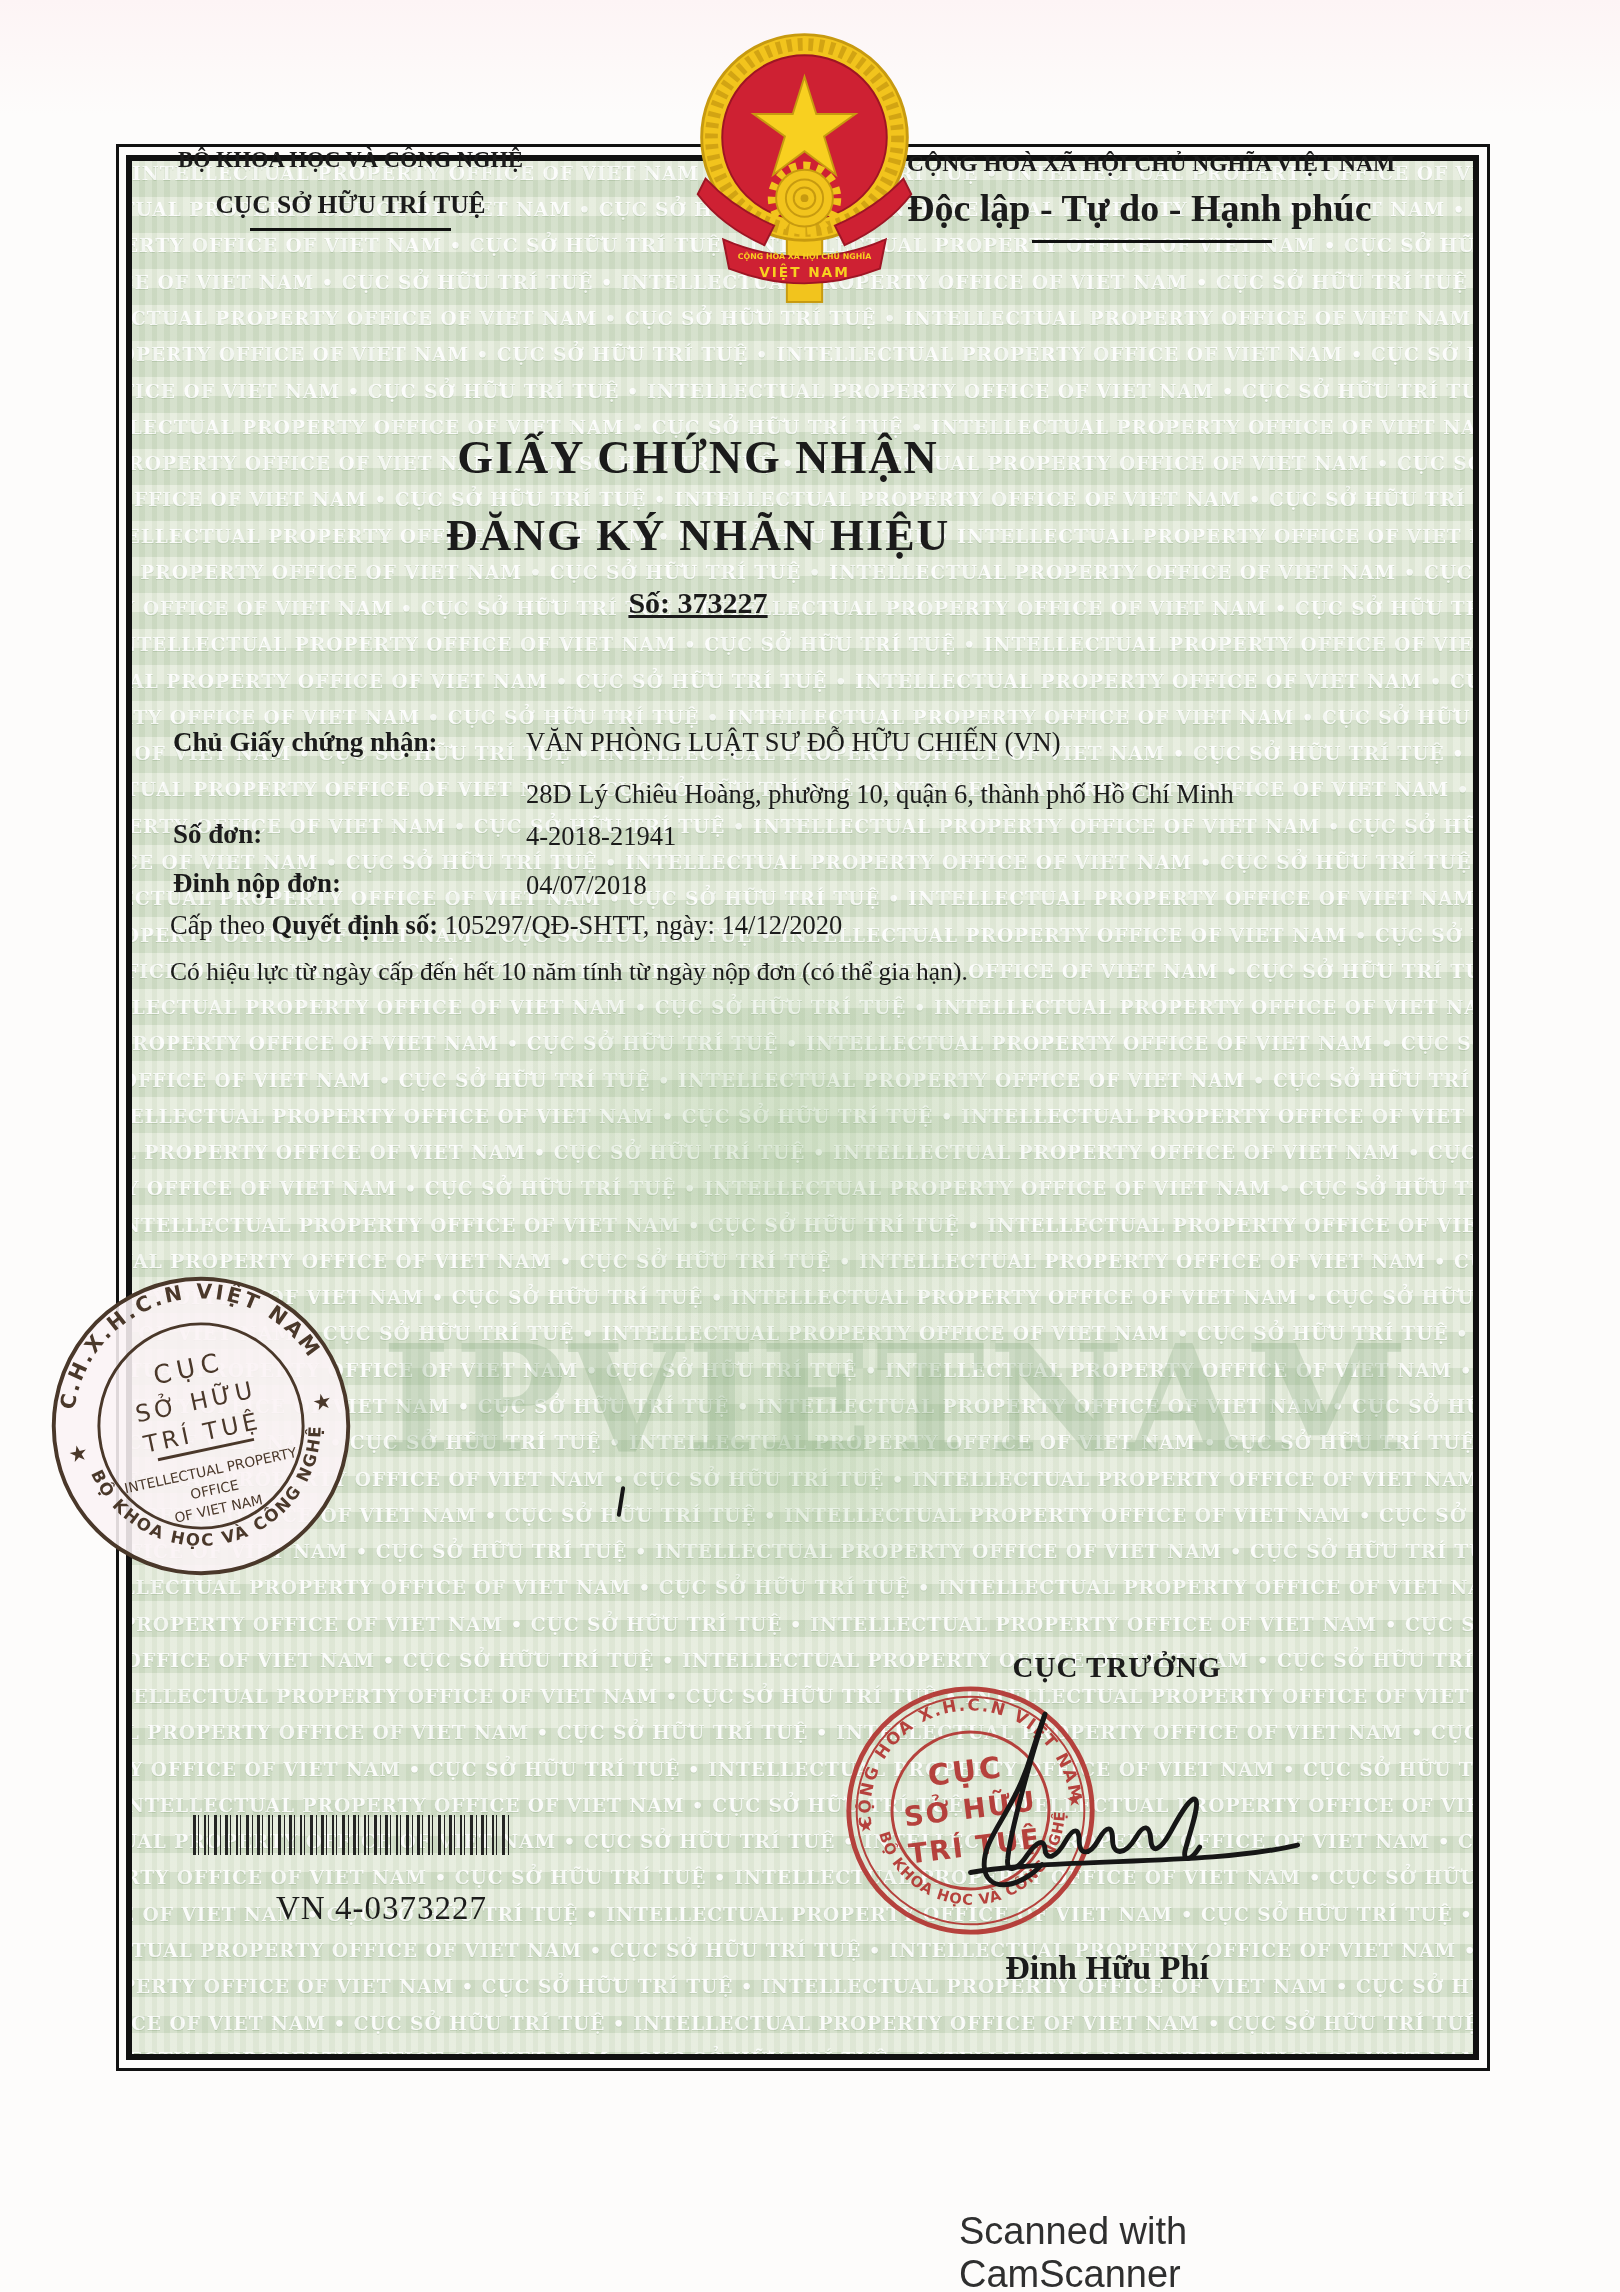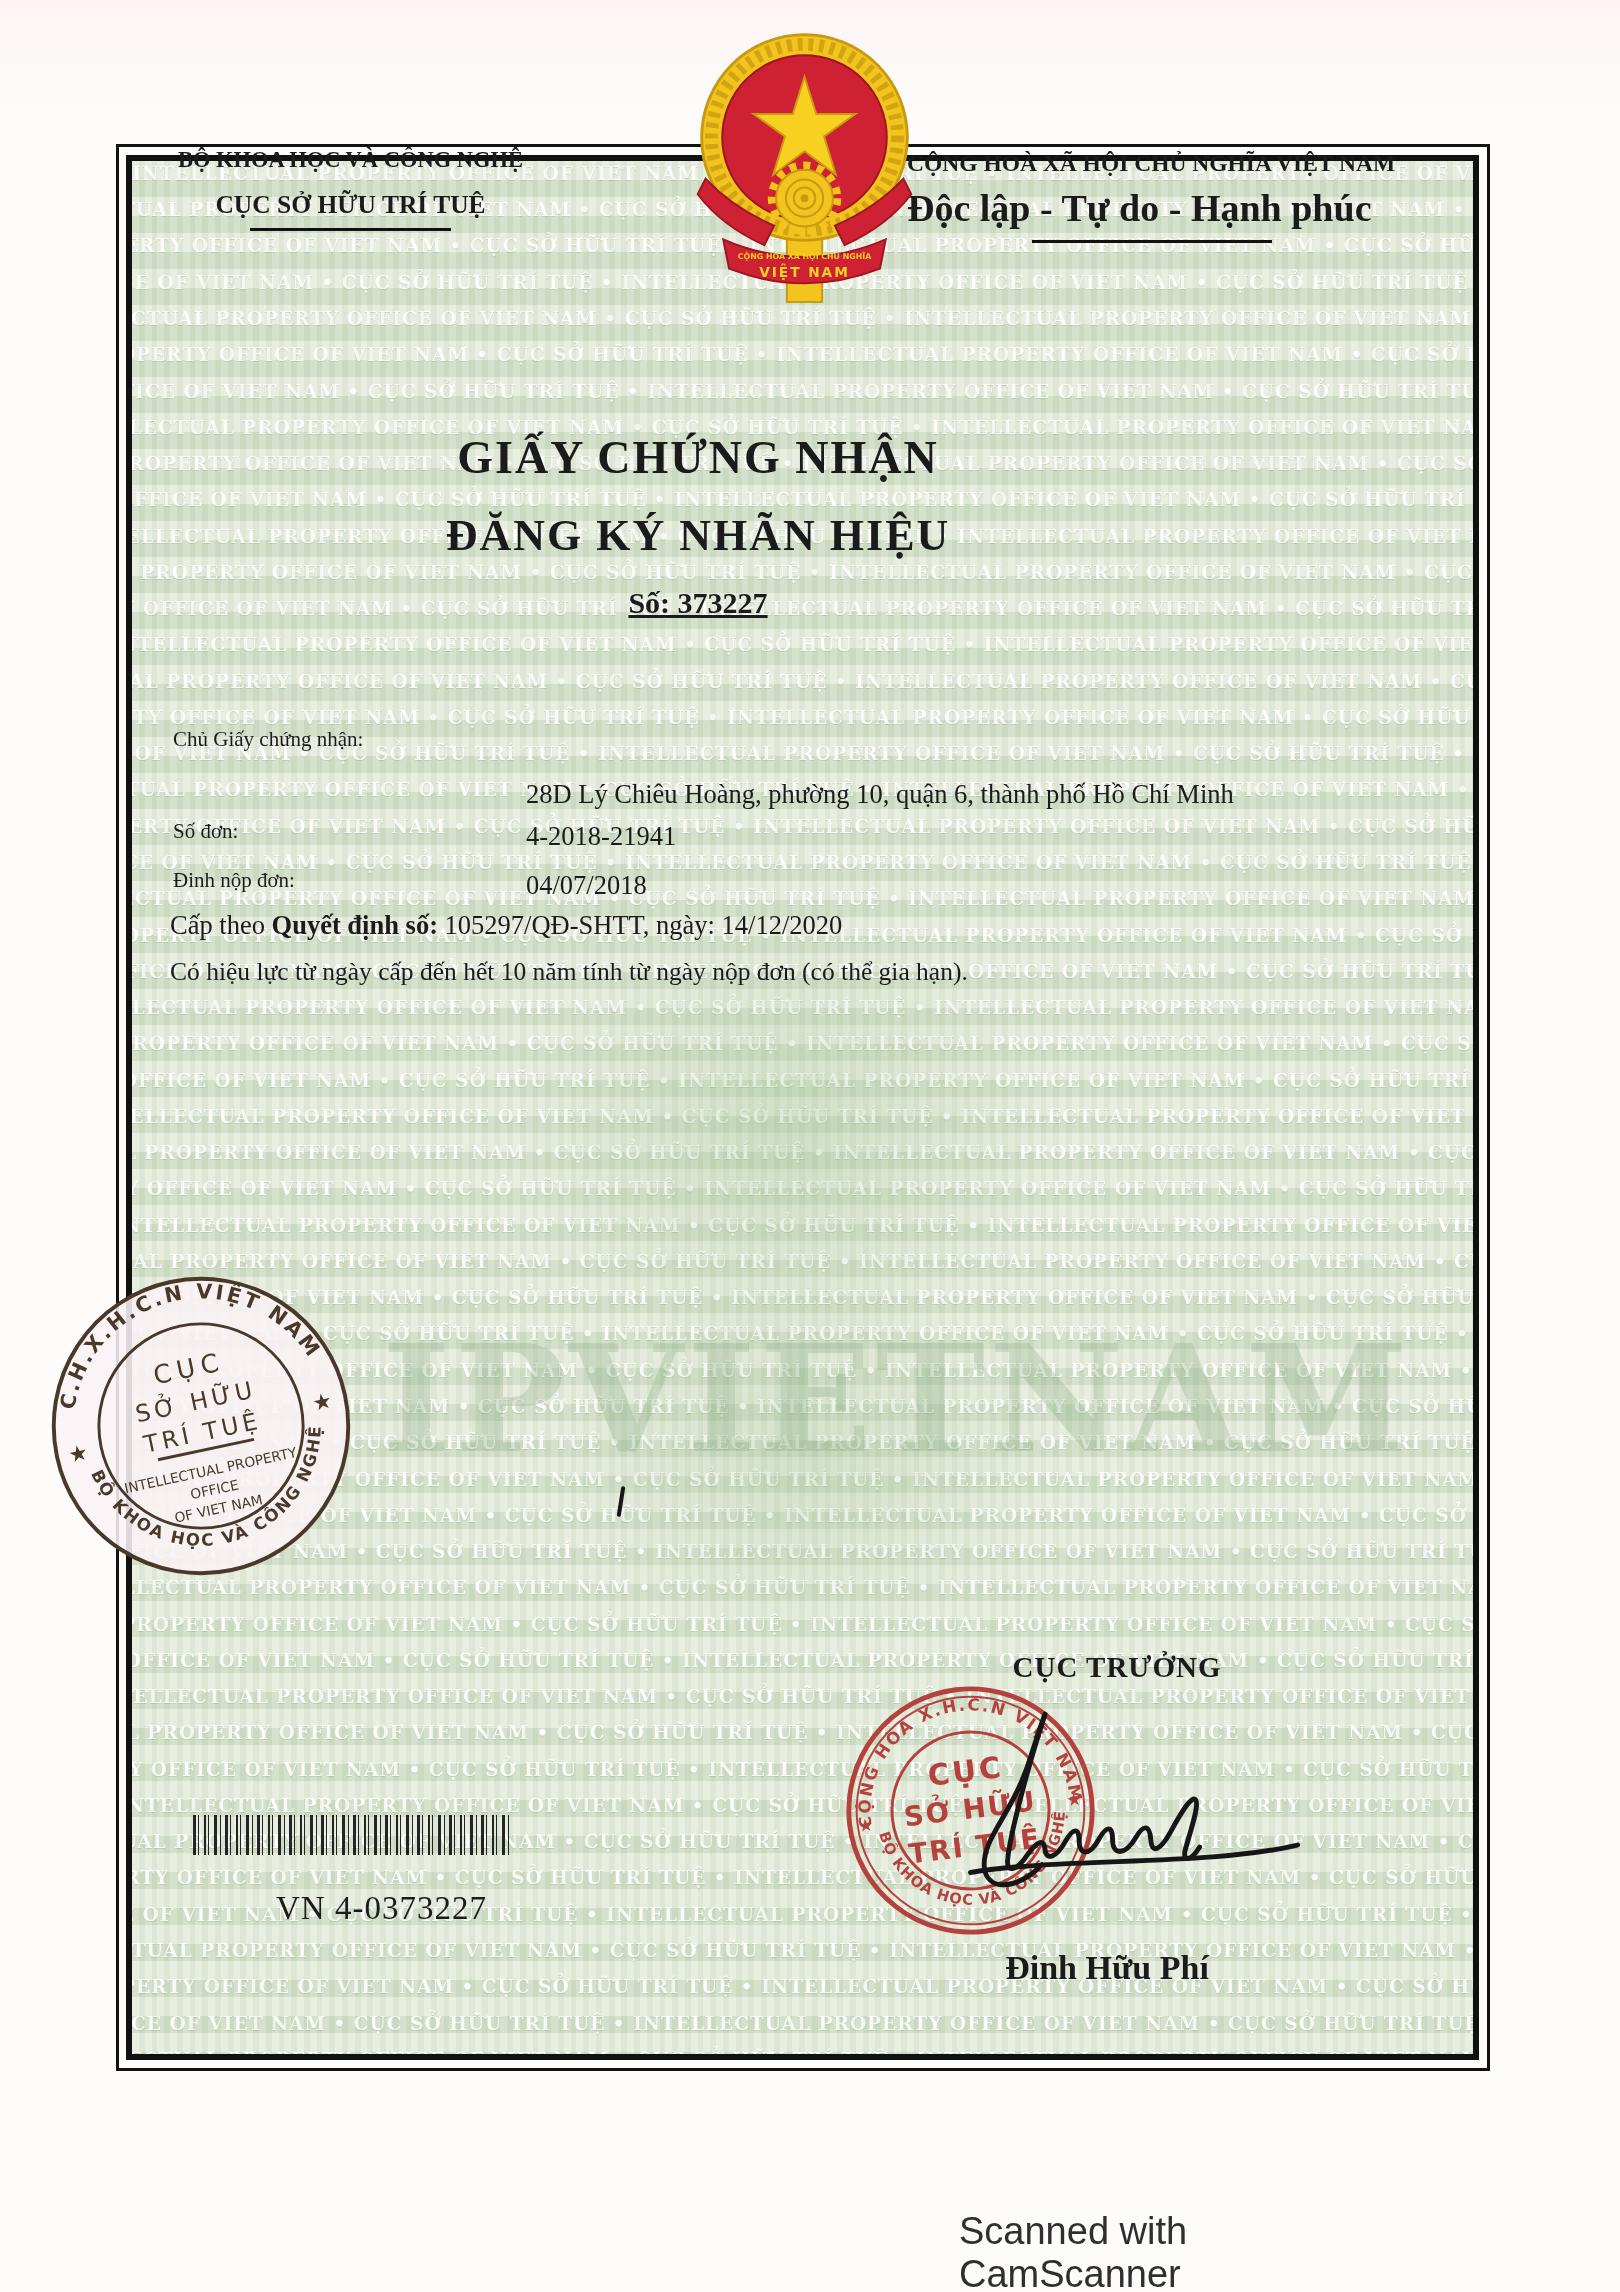--- a/index.html
+++ b/index.html
@@ -41,21 +41,21 @@
   .hdr-right .l2{font-size:38px;font-weight:bold;margin-top:9px;font-family:Liberation Serif, serif;}
   .hdr-right .rule{width:240px;height:2.9px;background:#111;margin:9.8px auto 0;}
 
   
   .title-block{position:absolute;left:306px;top:431px;width:784px;text-align:center;}
   .title-block .t1{font-size:46px;font-weight:bold;letter-spacing:2px;}
   .title-block .t2{font-size:44px;font-weight:bold;letter-spacing:2px;margin-top:25.5px;}
   .title-block .t3{font-size:30px;font-weight:bold;margin-top:25.5px;text-decoration:underline;}
 
   
-  .f-label{position:absolute;left:173px;font-size:21px;font-weight:normal;white-space:nowrap;}
+  .f-label{position:absolute;left:173px;font-size:27px;font-weight:bold;white-space:nowrap;}
   .f-value{position:absolute;left:526px;font-size:26.5px;white-space:nowrap;}
   .decision-line{position:absolute;left:170px;top:910px;font-size:26.5px;white-space:nowrap;}
   .decision-line b{font-weight:bold;}
   .validity-line{position:absolute;left:170px;top:957px;font-size:25.5px;white-space:nowrap;}
 
   
   .sig-title{position:absolute;left:997px;top:1651px;width:240px;text-align:center;
         font-size:29px;font-weight:bold;letter-spacing:1px;}
   .sig-name{position:absolute;left:987px;top:1949px;width:240px;text-align:center;
         font-size:34px;font-weight:bold;}
@@ -180,20 +180,21 @@
     <text x="121" y="270" text-anchor="middle" font-size="14" fill="#f8d020" font-family="DejaVu Sans,sans-serif" font-weight="bold" letter-spacing="2">VIỆT NAM</text>
   </svg>
 
   <div class="title-block">
     <div class="t1">GIẤY CHỨNG NHẬN</div>
     <div class="t2">ĐĂNG KÝ NHÃN HIỆU</div>
     <div class="t3">Số: 373227</div>
   </div>
 
   <div class="f-label" style="top:727px">Chủ Giấy chứng nhận:</div>
+  <div class="f-value" style="top:727px">VĂN PHÒNG LUẬT SƯ ĐỖ HỮU CHIẾN (VN)</div>
   <div class="f-value" style="top:779px">28D Lý Chiêu Hoàng, phường 10, quận 6, thành phố Hồ Chí Minh</div>
 
   <div class="f-label" style="top:819px">Số đơn:</div>
   <div class="f-value" style="top:821px">4-2018-21941</div>
 
   <div class="f-label" style="top:868px">Đinh nộp đơn:</div>
   <div class="f-value" style="top:870px">04/07/2018</div>
 
   <div class="decision-line">
     <span>Cấp theo </span><b>Quyết định số:</b><span> 105297/QĐ-SHTT, ngày: 14/12/2020</span>

